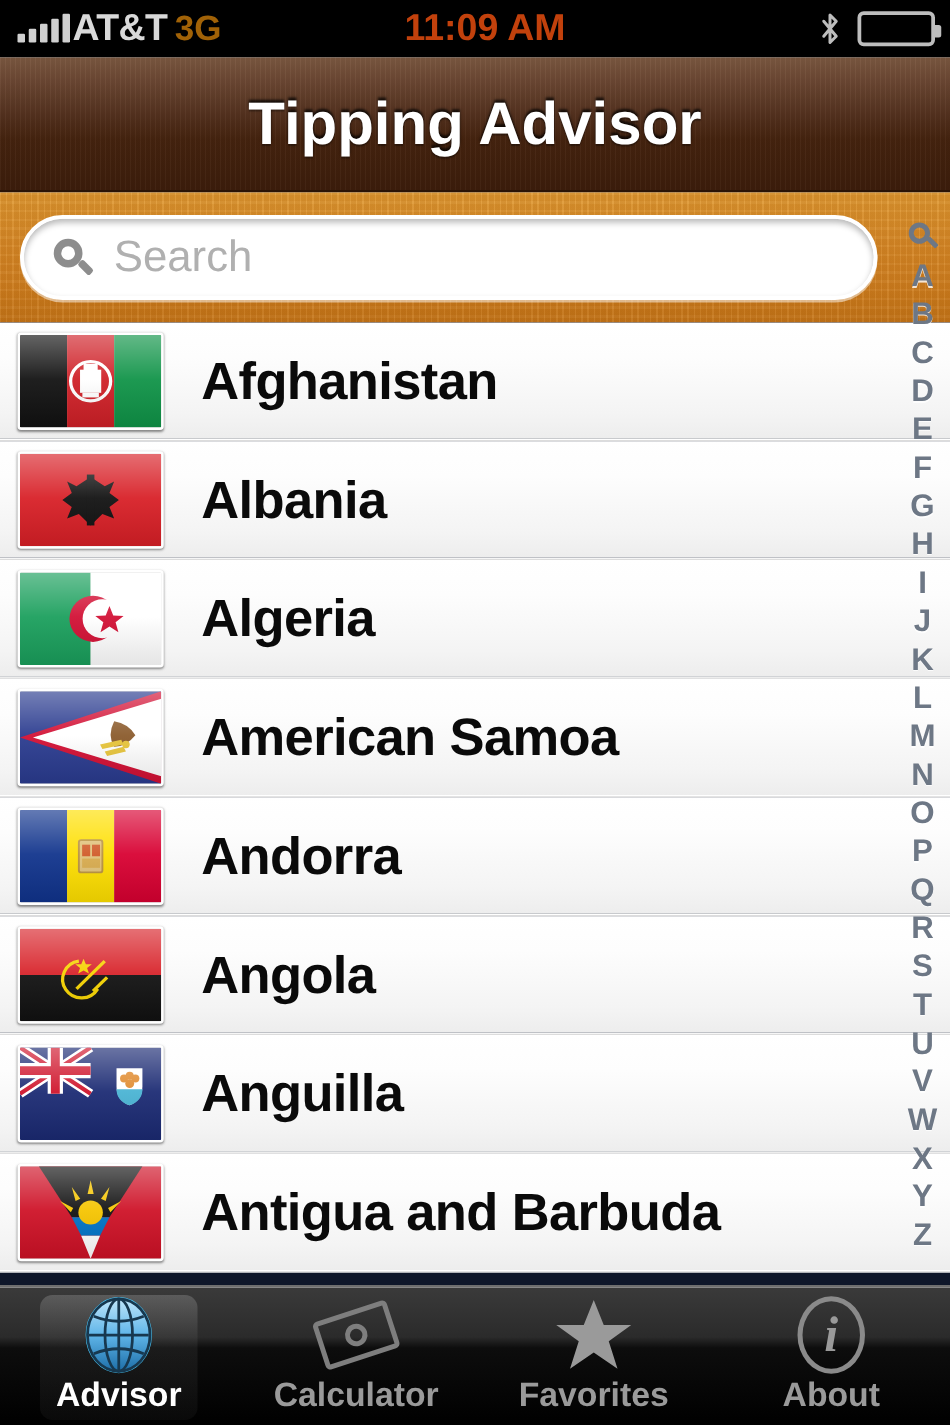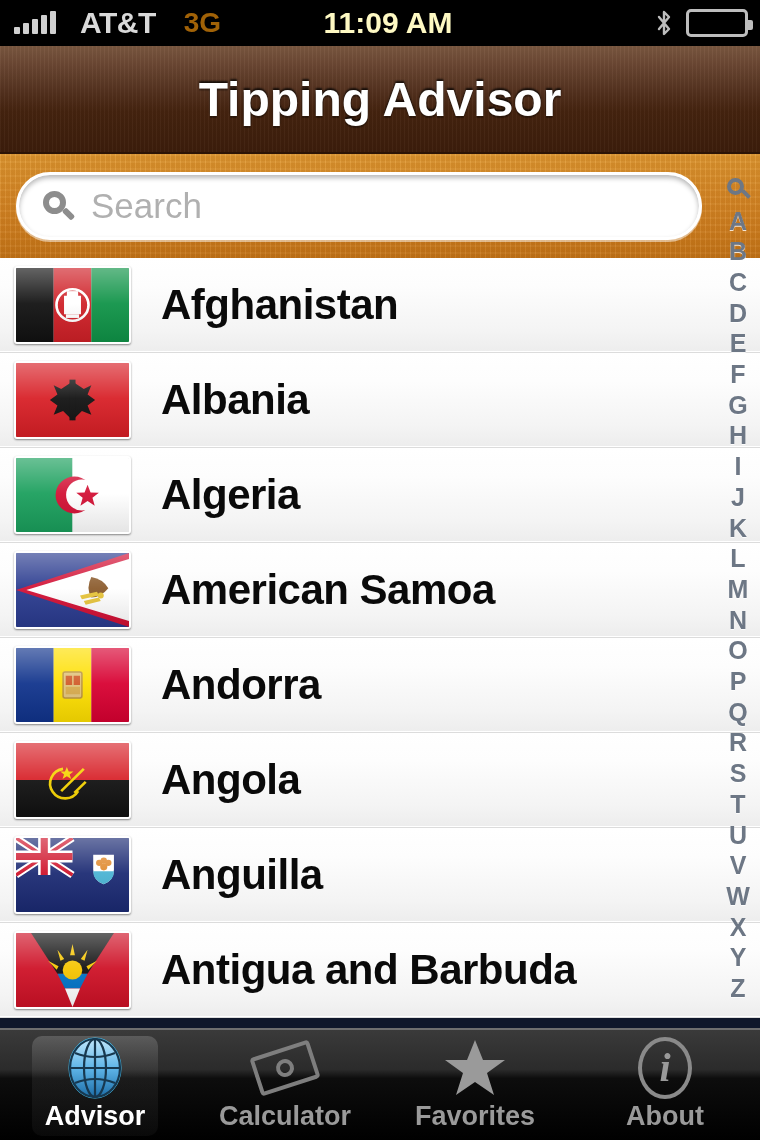--- a/index.html
+++ b/index.html
@@ -9,30 +9,30 @@
     font-family:"Liberation Sans", sans-serif;
     -webkit-font-smoothing:antialiased;
   }
   .phone{ position:relative; width:760px; height:1140px; background:#fff; overflow:hidden; }
 
   
   .statusbar{
     position:absolute; top:0; left:0; width:760px; height:46px;
     background:#000; color:#d4d4d4; display:flex; align-items:center;
   }
-  .sb-left{ display:flex; align-items:center; padding-left:14px; gap:24px; }
+  .sb-left{ display:flex; align-items:center; padding-left:14px; gap:2px; }
   .signal{ display:flex; align-items:flex-end; gap:3px; height:22px; }
   .signal i{ width:6px; background:#d0d0d0; display:block; border-radius:1px; }
   .signal i:nth-child(1){height:7px;} .signal i:nth-child(2){height:11px;}
   .signal i:nth-child(3){height:15px;} .signal i:nth-child(4){height:19px;}
   .signal i:nth-child(5){height:23px;}
   .carrier{ font-size:30px; font-weight:bold; letter-spacing:-0.5px; color:#d9d9d9; }
   .net{ font-size:28px; font-weight:bold; color:#a16207; margin-left:4px;}
   .sb-center{ position:absolute; left:16px; right:0; text-align:center;
-              font-size:30px; font-weight:bold; color:#fef9c3; letter-spacing:0px;}
+              font-size:30px; font-weight:bold; color:#c2410c; letter-spacing:0px;}
   .sb-right{ position:absolute; right:12px; display:flex; align-items:center; gap:14px; }
   .bt{ width:16px; height:26px; }
   .battery{ width:62px; height:28px; border:3px solid #bdbdbd; border-radius:5px;
             position:relative; padding:3px; }
   .battery:after{ content:""; position:absolute; right:-8px; top:8px; width:5px; height:10px;
                   background:#bdbdbd; border-radius:0 2px 2px 0; }
   .battery .lvl{ width:100%; height:100%; background:#a9a9a9; border-radius:1px; }
 
   
   .navbar{

